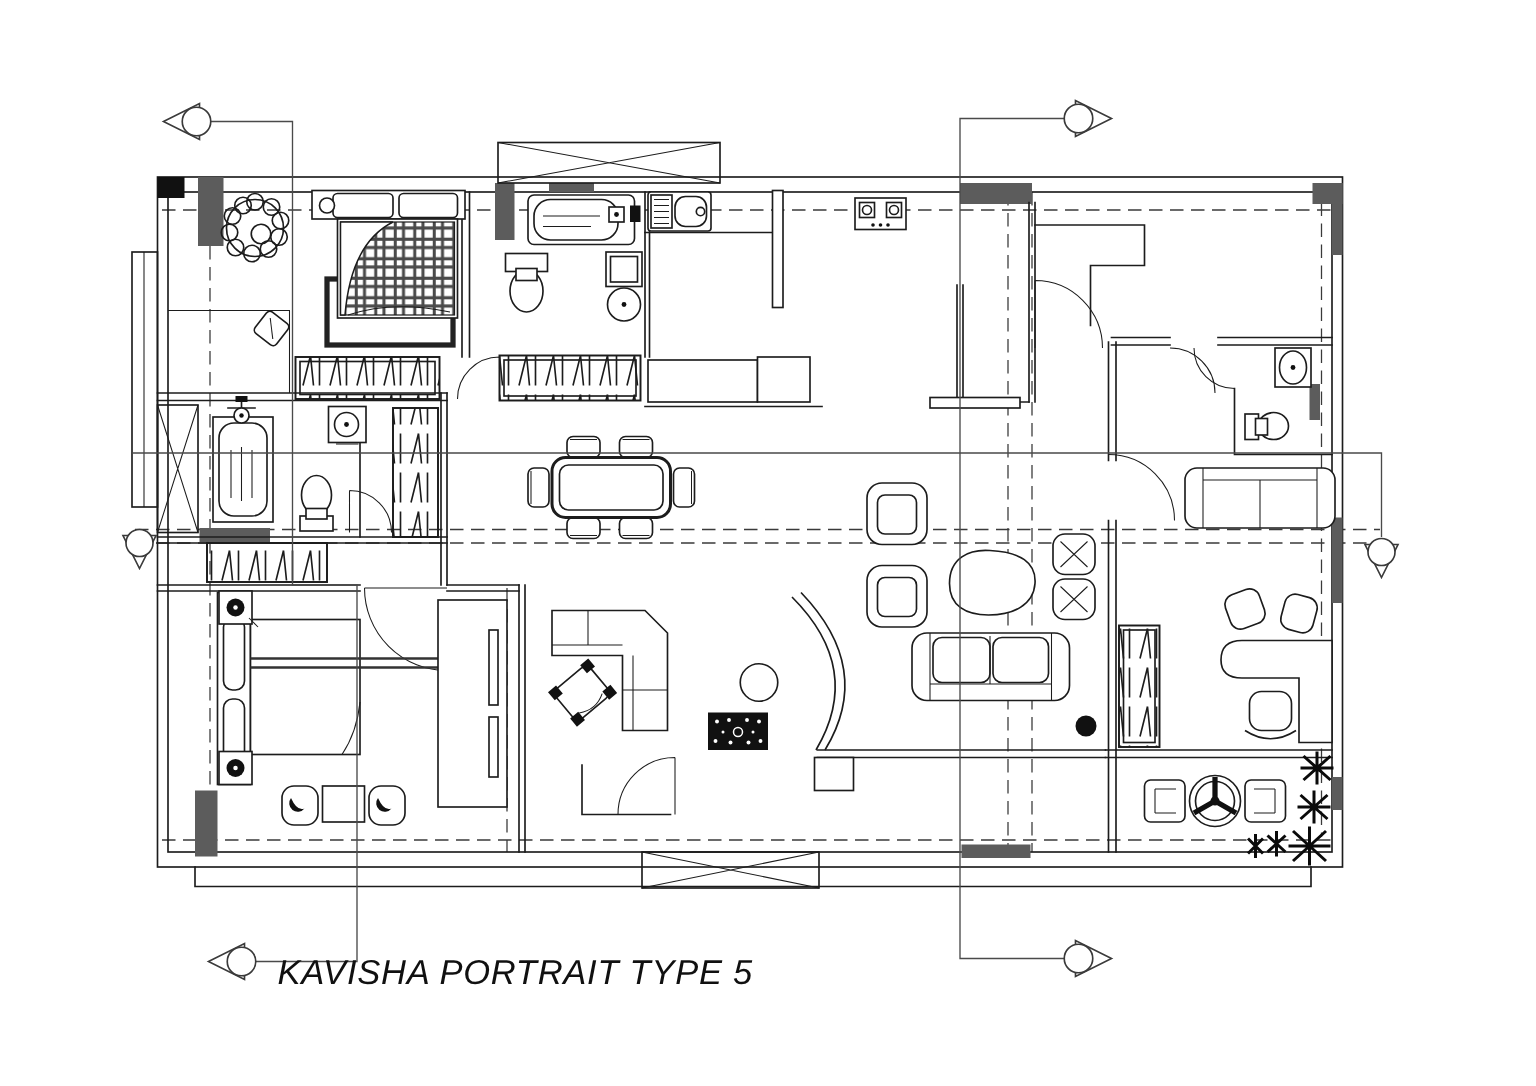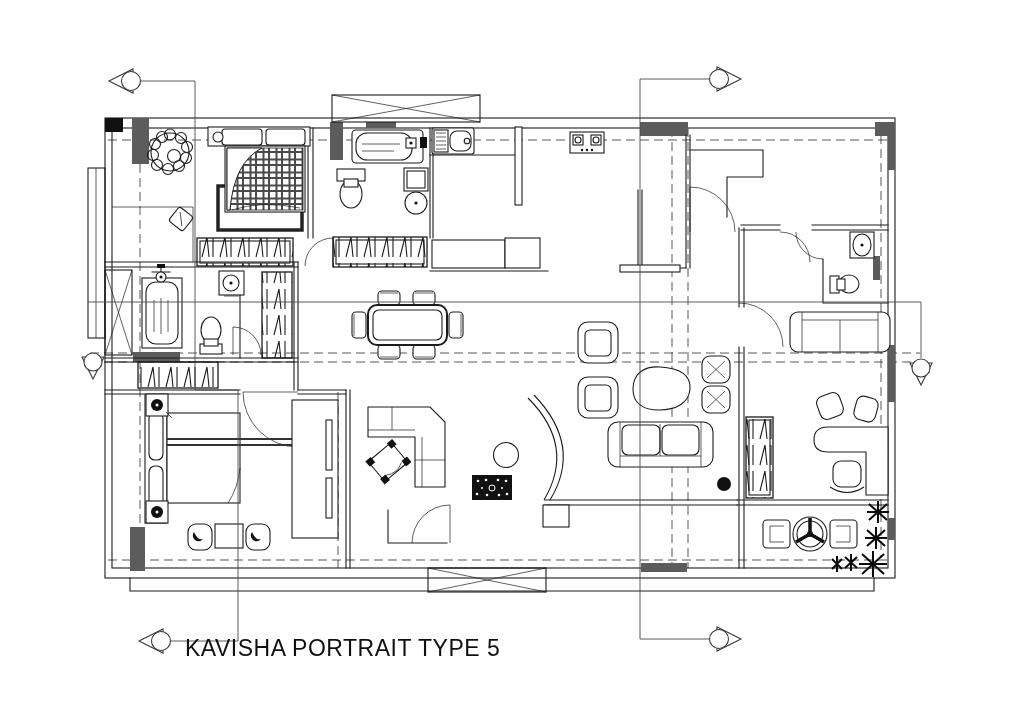--- a/index.html
+++ b/index.html
@@ -1,20 +1,20 @@
 <!DOCTYPE html>
 <html style="--line: #1c1c1c; --wall-fill: #5c5c5c; --dark-fill: #111111; --section-line: #4a4a4a; --background: #ffffff;"><head>
 <meta charset="utf-8">
 <style>
   :root{
     --line:#1c1c1c; --wall-fill:#5c5c5c; --dark-fill:#111111;
     --section-line:#4a4a4a; --background:#ffffff;
   }
   html,body{margin:0;padding:0;background:#fff;}
-  .canvas{width:1024px;height:724px;background:var(--background);position:relative;overflow:hidden;}
+  .canvas{width:1024px;height:724px;background:var(--background);position:relative;overflow:hidden;font-style:italic;}
   svg{display:block;}
   .s  {stroke:var(--line);stroke-width:1.1;fill:none;stroke-linecap:square;}
   .sw {stroke:var(--line);stroke-width:0.7;fill:none;}
   .f  {fill:#fff;stroke:var(--line);stroke-width:1.1;}
   .f2 {fill:#fff;stroke:var(--line);stroke-width:2;}
   .fn {fill:none;stroke:var(--line);stroke-width:1.1;}
   .d  {stroke:#3a3a3a;stroke-width:0.85;fill:none;stroke-dasharray:9 5;}
   .col{fill:var(--wall-fill);stroke:none;}
   .blk{fill:var(--dark-fill);stroke:none;}
   .sec{stroke:var(--section-line);stroke-width:0.9;fill:none;}

